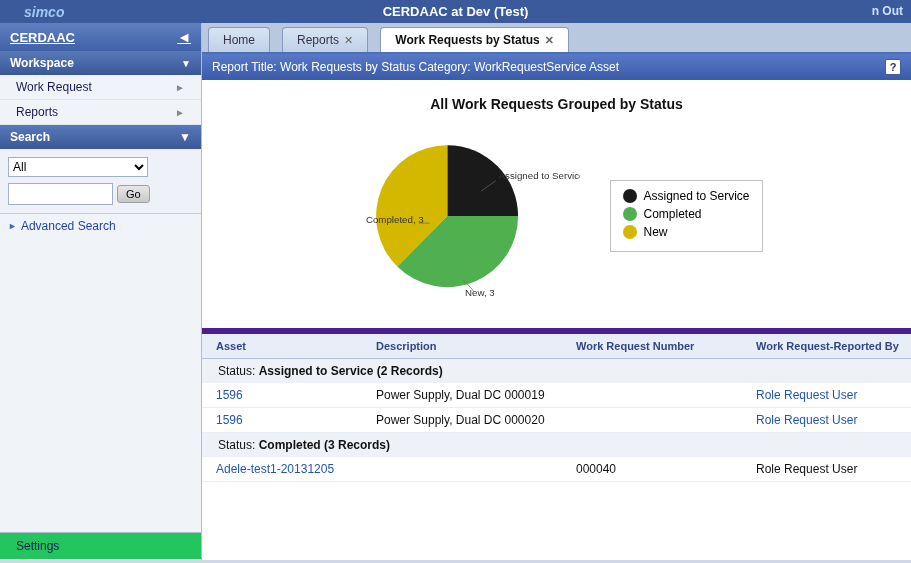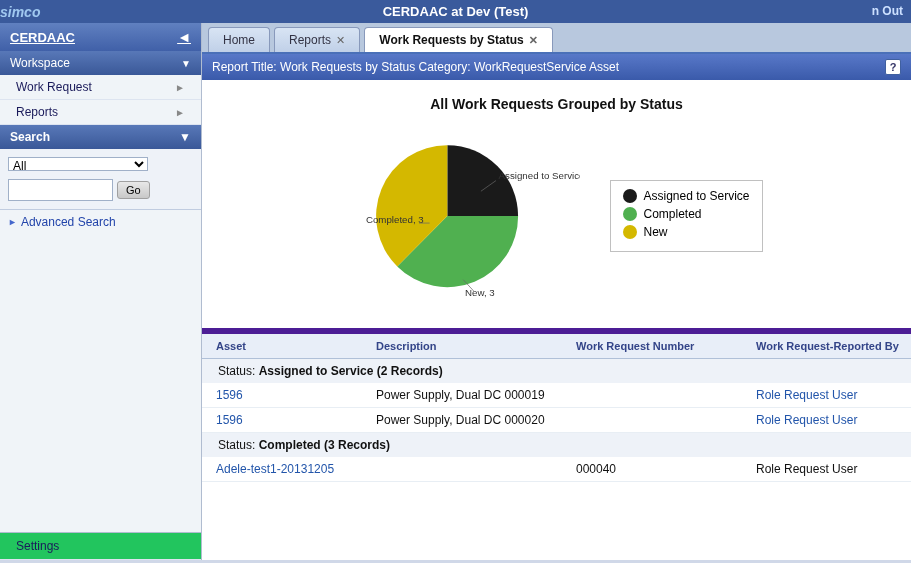--- a/index.html
+++ b/index.html
@@ -10,21 +10,21 @@
       background: #3a5a9c;
       color: white;
       text-align: center;
       padding: 4px 0;
       font-size: 13px;
       font-weight: bold;
       position: relative;
     }
     #topbar .logo {
       position: absolute;
-      left: 0;
+      left: 24px;
       top: 4px;
       font-style: italic;
       font-weight: bold;
       color: #a0c8f0;
       font-size: 14px;
     }
     #topbar .signout {
       position: absolute;
       right: 8px;
       top: 4px;
@@ -61,21 +61,21 @@
     }
     .sidebar-header .pin-icon {
       font-size: 14px;
       cursor: pointer;
     }
     .sidebar-section {
       background: linear-gradient(to bottom, #5878b8, #3a5898);
       color: white;
       padding: 5px 10px;
       font-size: 12px;
-      font-weight: normal;
+      font-weight: bold;
       display: flex;
       justify-content: space-between;
       align-items: center;
       cursor: pointer;
     }
     .sidebar-section .arrow {
       font-size: 10px;
     }
     .sidebar-item {
       padding: 5px 16px;
@@ -99,21 +99,21 @@
       justify-content: space-between;
       align-items: center;
     }
     .search-controls {
       padding: 8px;
       background: #eef2f8;
       border-bottom: 1px solid #c0cce0;
     }
     .search-controls select {
       width: 140px;
-      height: 14px;
+      height: 20px;
       font-size: 12px;
       border: 1px solid #a0b0c8;
       background: white;
     }
     .search-row {
       display: flex;
       align-items: center;
       margin-top: 6px;
       gap: 4px;
     }
@@ -163,21 +163,21 @@
       background: #d8e0ec;
       overflow: hidden;
     }
 
     
     #tabbar {
       display: flex;
       align-items: flex-end;
       padding: 4px 6px 0;
       background: #b8c8de;
-      gap: 4px;
+      gap: 12px;
     }
     .tab {
       padding: 5px 14px;
       font-size: 12px;
       cursor: pointer;
       border-radius: 4px 4px 0 0;
       border: 1px solid #8899bb;
       border-bottom: none;
       display: flex;
       align-items: center;

